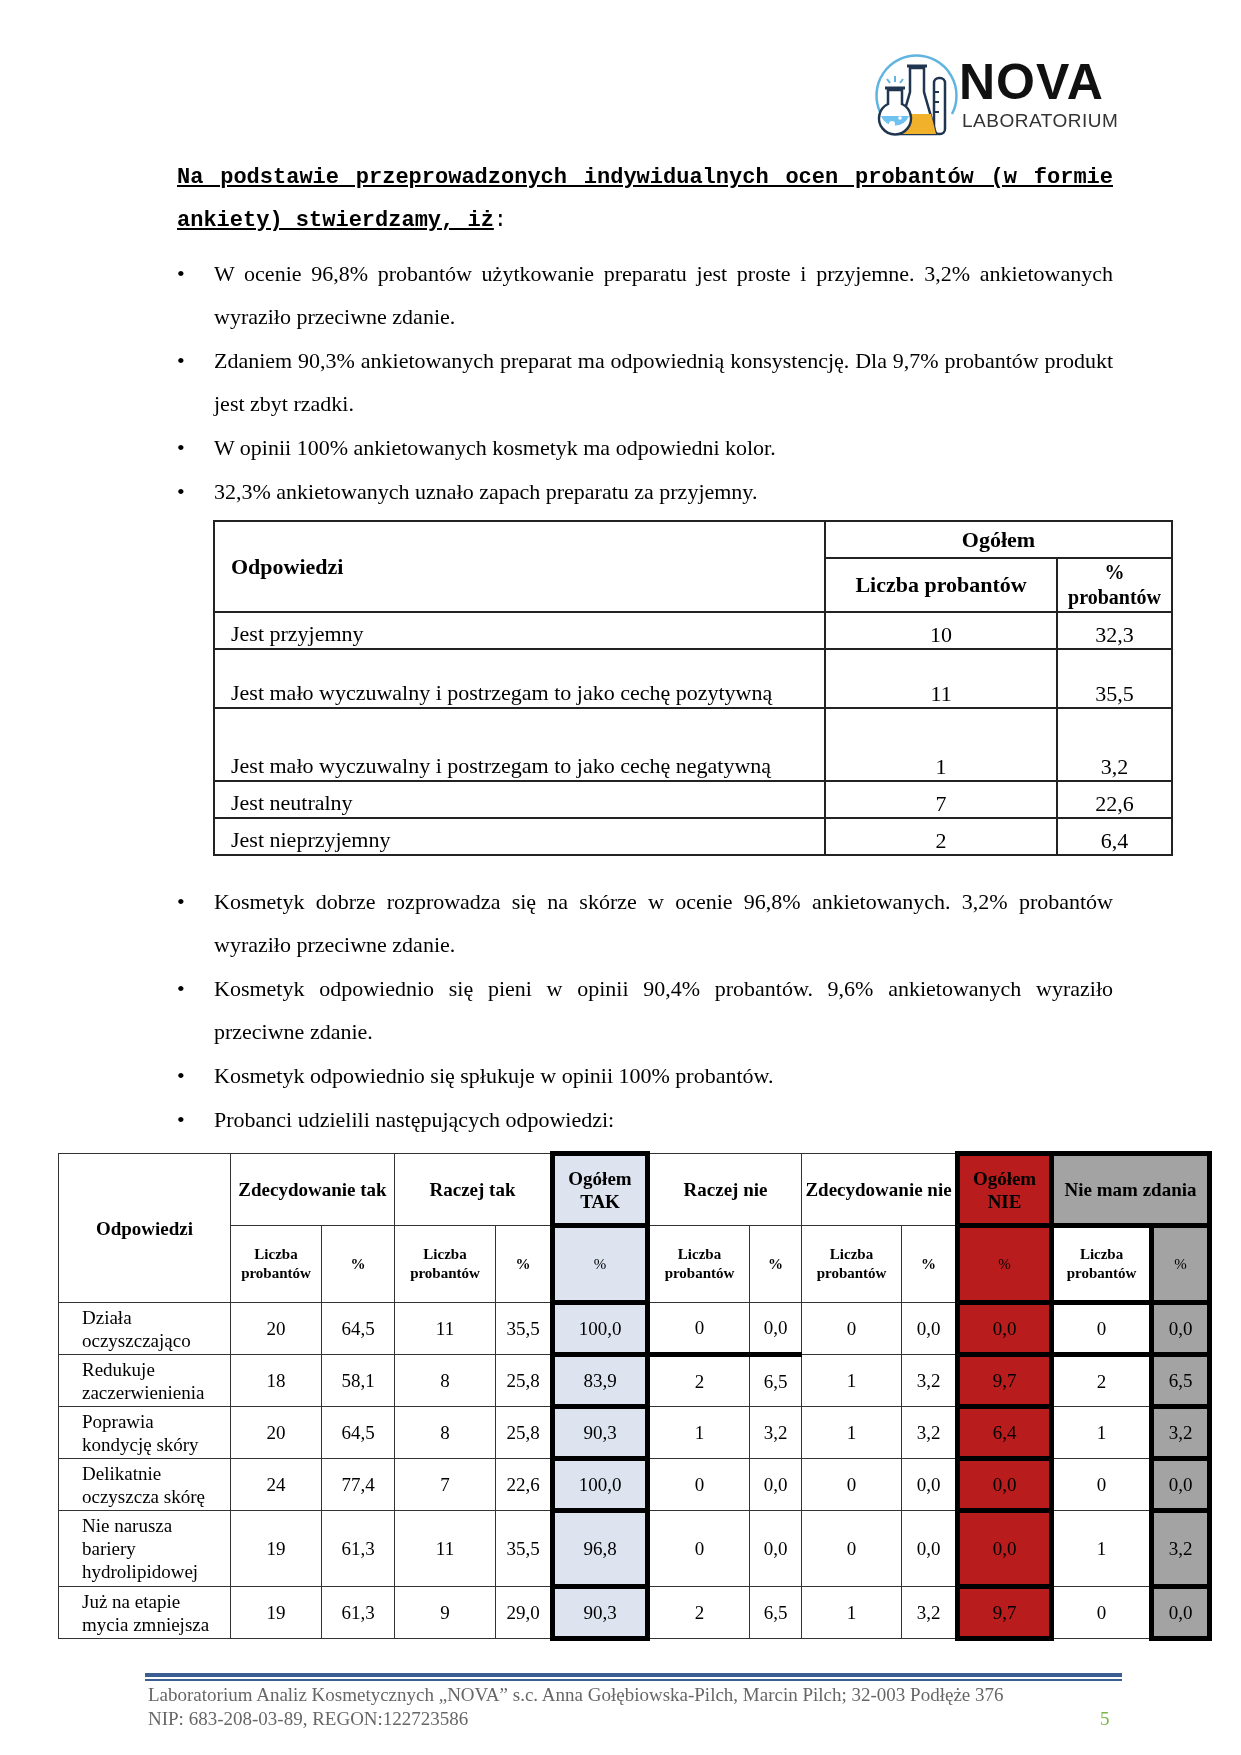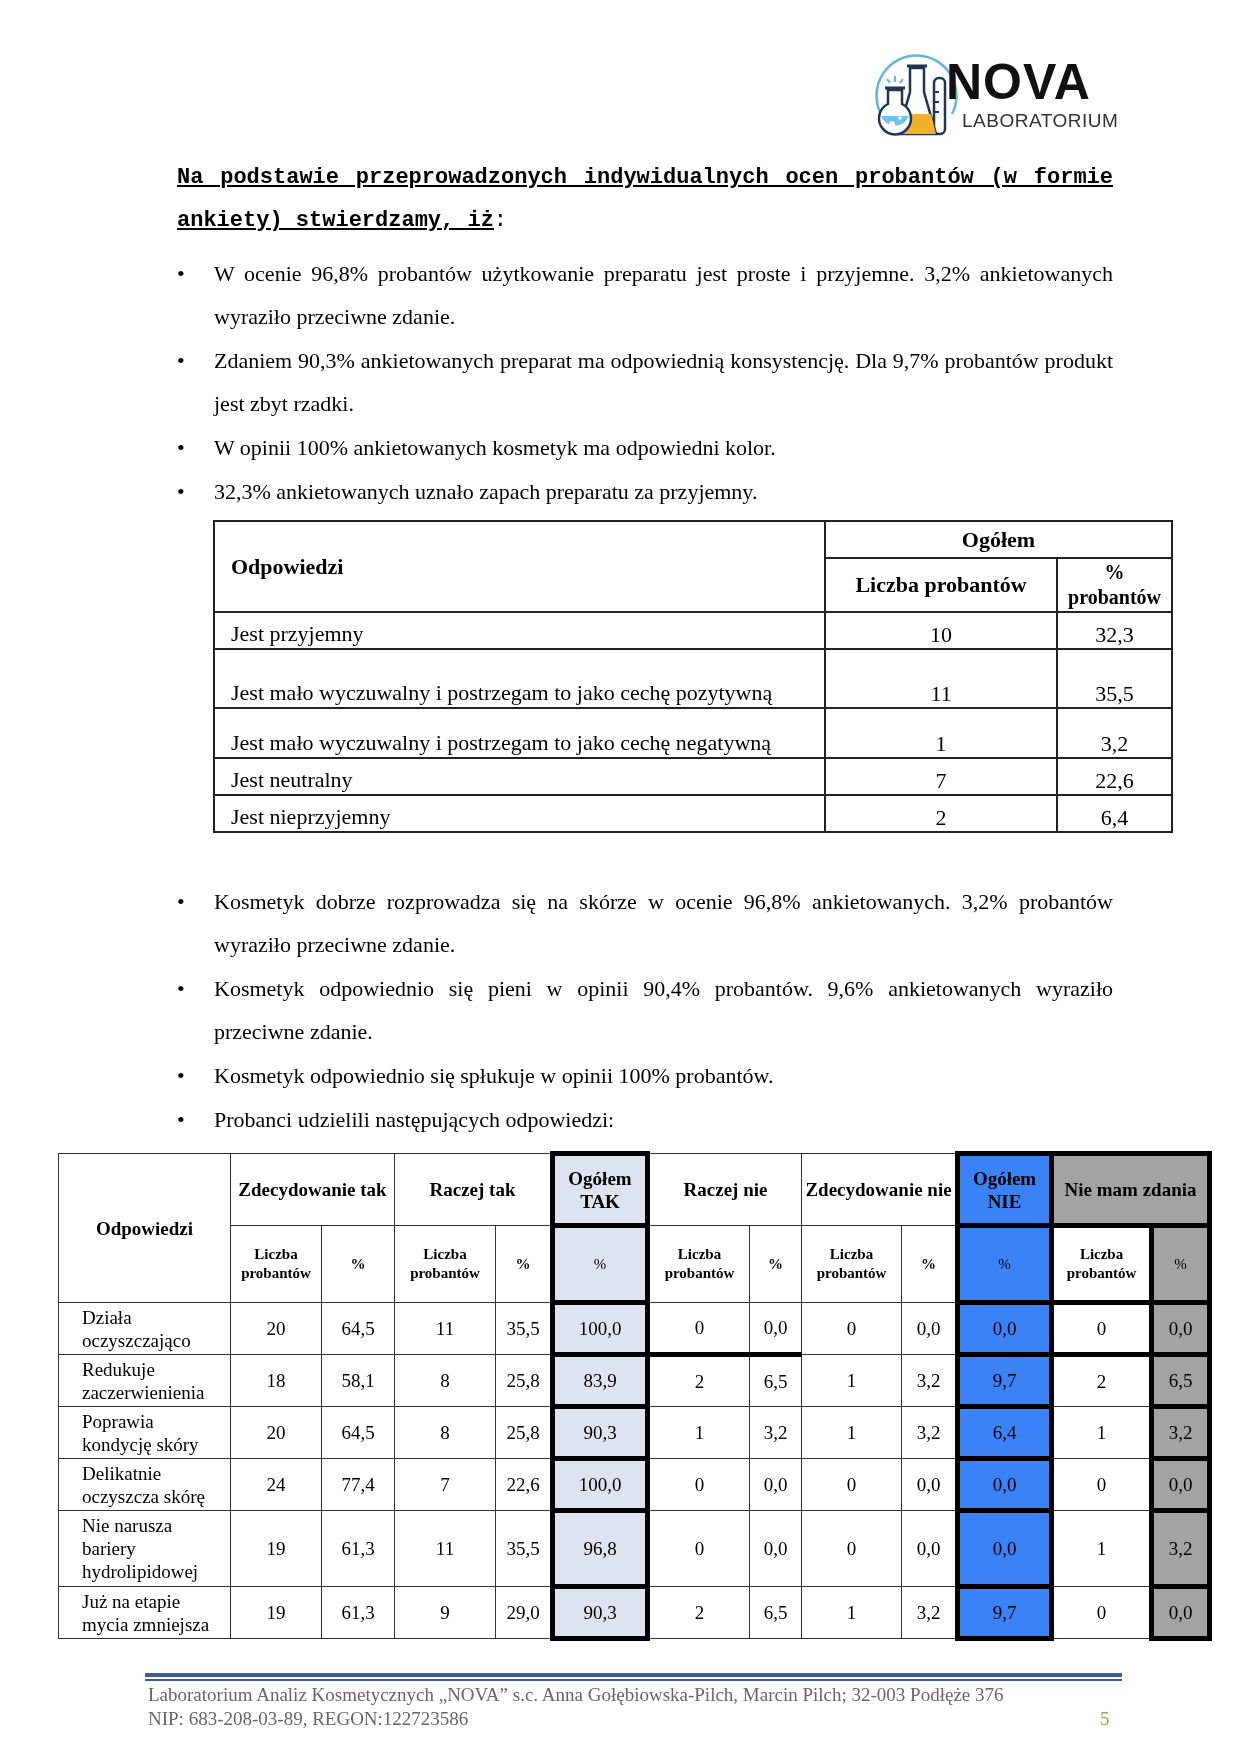--- a/index.html
+++ b/index.html
@@ -1,21 +1,21 @@
 <!DOCTYPE html>
 <html><head>
 <meta charset="utf-8">
 <style>
   html, body { margin:0; padding:0; background:#ffffff; }
   body { width:1241px; height:1755px; position:relative; overflow:hidden; font-family:"Liberation Serif", serif; color:#000; }
   .abs { position:absolute; }
 
   
   #logo { left:872px; top:52px; width:240px; height:92px; }
-  #logo .word { position:absolute; left:74px; top:2px; font-family:"Liberation Sans", sans-serif; font-weight:bold; font-size:50px; line-height:56px; letter-spacing:1px; color:#111; }
+  #logo .word { position:absolute; left:87px; top:2px; font-family:"Liberation Sans", sans-serif; font-weight:bold; font-size:50px; line-height:56px; letter-spacing:1px; color:#111; }
   #logo .sub { position:absolute; left:90px; top:58px; font-family:"Liberation Sans", sans-serif; font-size:19px; line-height:22px; letter-spacing:0.5px; color:#333; }
 
   
   #heading { left:177px; top:156px; width:936px; font-size:22px; line-height:43px; font-weight:bold; text-align:justify; text-align-last:left;font-family:Liberation Mono, monospace; }
   #heading .u { text-decoration:underline; }
 
   ul.bul { list-style:none; margin:0; padding:0; position:absolute; left:177px; width:936px; font-size:22px; }
   ul.bul li { position:relative; padding-left:37px; line-height:43px; text-align:justify; text-align-last:left; margin:0; }
   ul.bul li::before { content:"\2022"; position:absolute; left:0; top:0; font-size:22px; }
 
@@ -29,21 +29,21 @@
   #t1 .lbl { text-align:left; vertical-align:bottom; line-height:28px; }
 
   
   #t2 { position:absolute; left:58px; top:1151px; width:1151px; font-size:19px; table-layout:fixed; }
   #t2 td, #t2 th { border:1.5px solid #333; text-align:center; vertical-align:middle; padding:0 3px; }
   #t2 th { font-weight:bold; }
   #t2 .big { font-size:19px; line-height:23px; }
   #t2 .small { font-size:15px; line-height:19px; }
   #t2 .rowlbl { text-align:left; padding-left:23px; line-height:23px; font-size:19px; }
   #t2 .blue { background:#dde4f0; }
-  #t2 .peach { background:#3b82f6; }
+  #t2 .peach { background:#b91c1c; }
   #t2 .grey { background:#a3a3a3; }
   #t2 .thickL { border-left:5px solid #000; }
   #t2 .thickR { border-right:5px solid #000; }
   #t2 .thickT { border-top:5px solid #000; }
   #t2 .thickB { border-bottom:5px solid #000; }
 
   
   #footline1 { left:145px; top:1673px; width:977px; height:4px; background:#3c5f93; }
   #footline2 { left:145px; top:1679px; width:977px; height:1.5px; background:#3c5f93; }
   #foot1 { left:148px; top:1683px; font-size:19px; color:#666; line-height:24px; }
@@ -101,21 +101,21 @@
   <tr style="height:37px;">
     <td class="lbl">Jest przyjemny</td>
     <td class="num">10</td>
     <td class="num">32,3</td>
   </tr>
   <tr style="height:59px;">
     <td class="lbl">Jest mało wyczuwalny i postrzegam to jako cechę pozytywną</td>
     <td class="num">11</td>
     <td class="num">35,5</td>
   </tr>
-  <tr style="height:50px;">
+  <tr style="height:73px;">
     <td class="lbl">Jest mało wyczuwalny i postrzegam to jako cechę negatywną</td>
     <td class="num">1</td>
     <td class="num">3,2</td>
   </tr>
   <tr style="height:37px;">
     <td class="lbl">Jest neutralny</td>
     <td class="num">7</td>
     <td class="num">22,6</td>
   </tr>
   <tr style="height:37px;border-radius:16px;">

